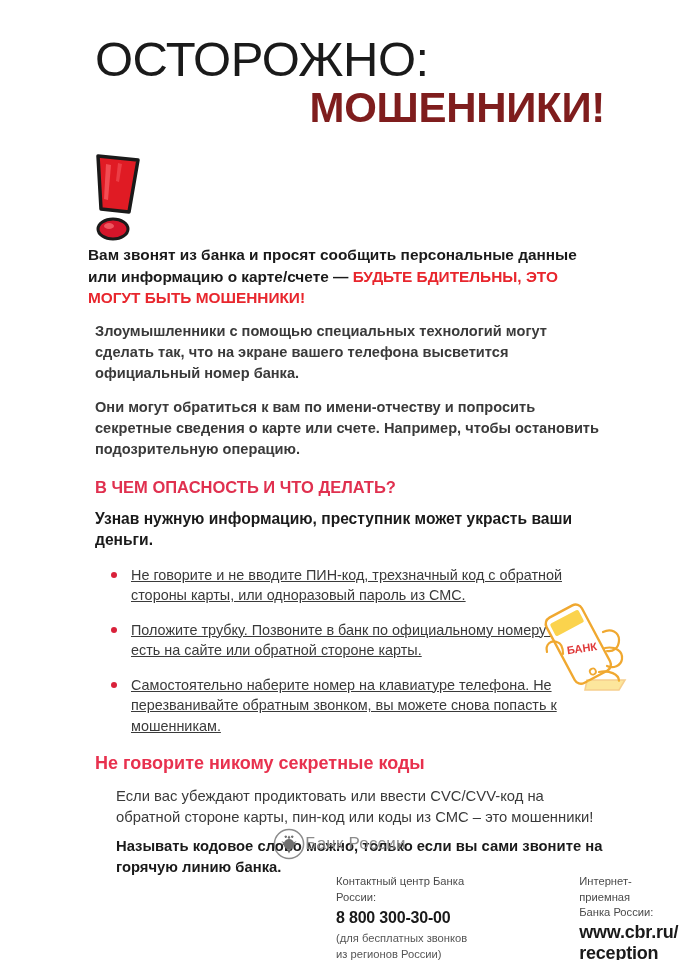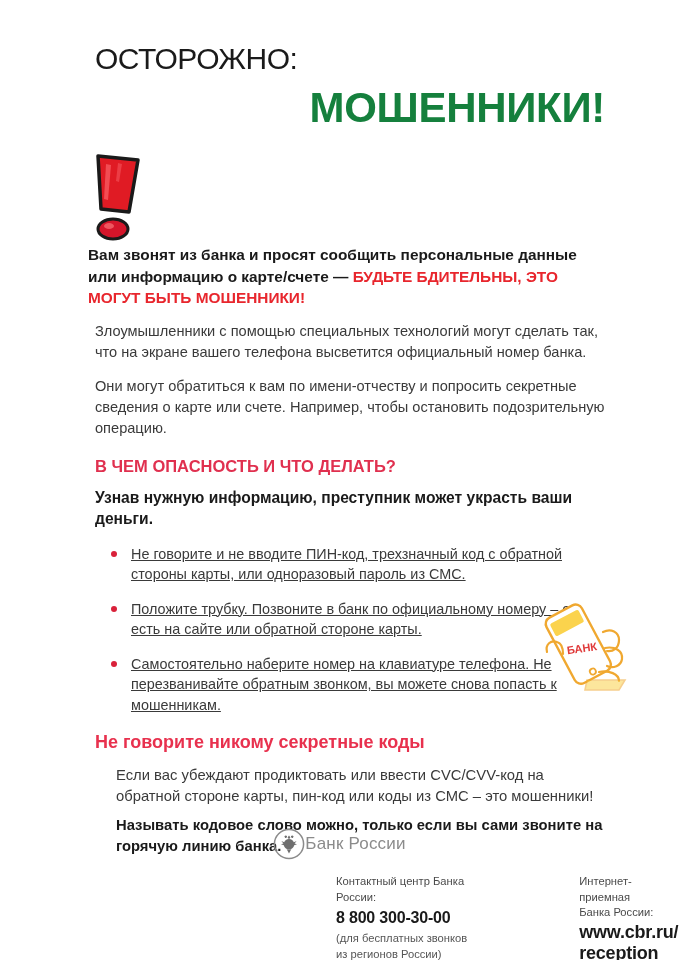--- a/index.html
+++ b/index.html
@@ -22,34 +22,34 @@
     box-sizing: border-box;
     padding: 0;
     position: relative;
   }
 
   
   .title-block {
     padding: 34px 58px 0 95px;
   }
   .title-line1 {
-    font-size: 30px;
+    font-size: 49px;
     line-height: 50px;
     letter-spacing: -0.5px;
     font-weight: 400;
     color: #1a1a1a;
     text-align: left;
     white-space: nowrap;
   }
   .title-line2 {
     font-size: 42px;
     line-height: 48px;
     letter-spacing: -0.3px;
     font-weight: 700;
-    color: #15803d;
+    color: #7f1d1d;
     text-align: right;
     padding-right: 16px;
     white-space: nowrap;
   }
 
   
   .lead-row {
     display: flex;
     align-items: flex-start;
     margin-top: 16px;
@@ -77,21 +77,21 @@
 
   
   .body-wrap {
     padding: 0 74px 0 95px;
   }
   p.para {
     font-size: 14.6px;
     line-height: 21px;
     color: #3a3a3a;
     margin: 0 0 13px 0;
-    font-weight: 400;
+    font-weight: 700;
   }
   .para.first { margin-top: 12px; }
 
   
   .sec-head {
     font-size: 16.5px;
     line-height: 22px;
     font-weight: 700;
     color: #e0304f;
     margin: 16px 0 10px 0;

